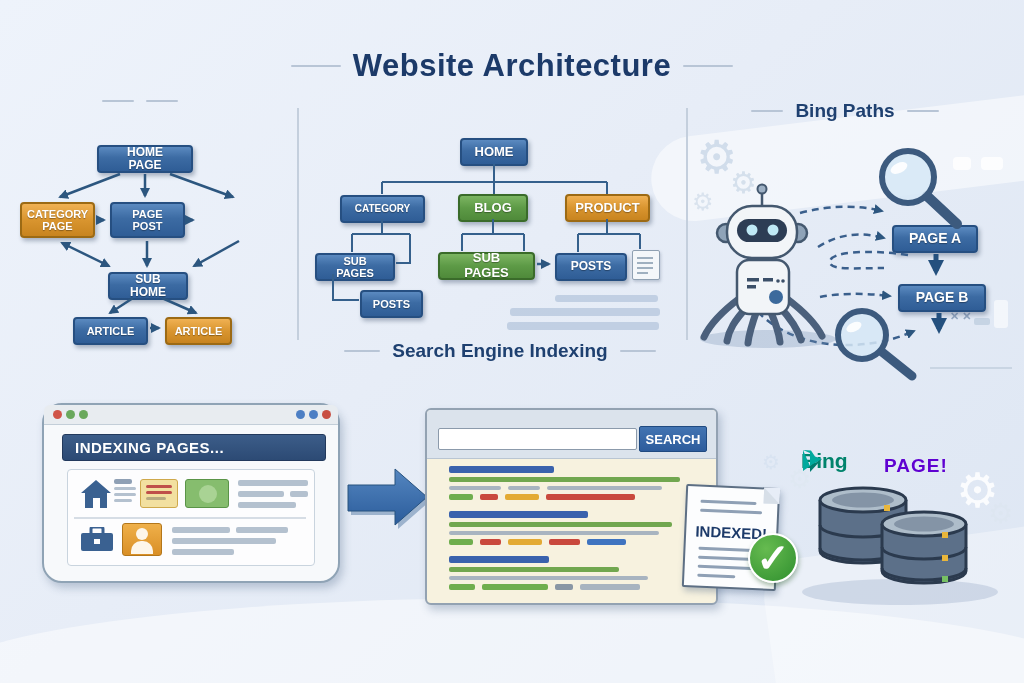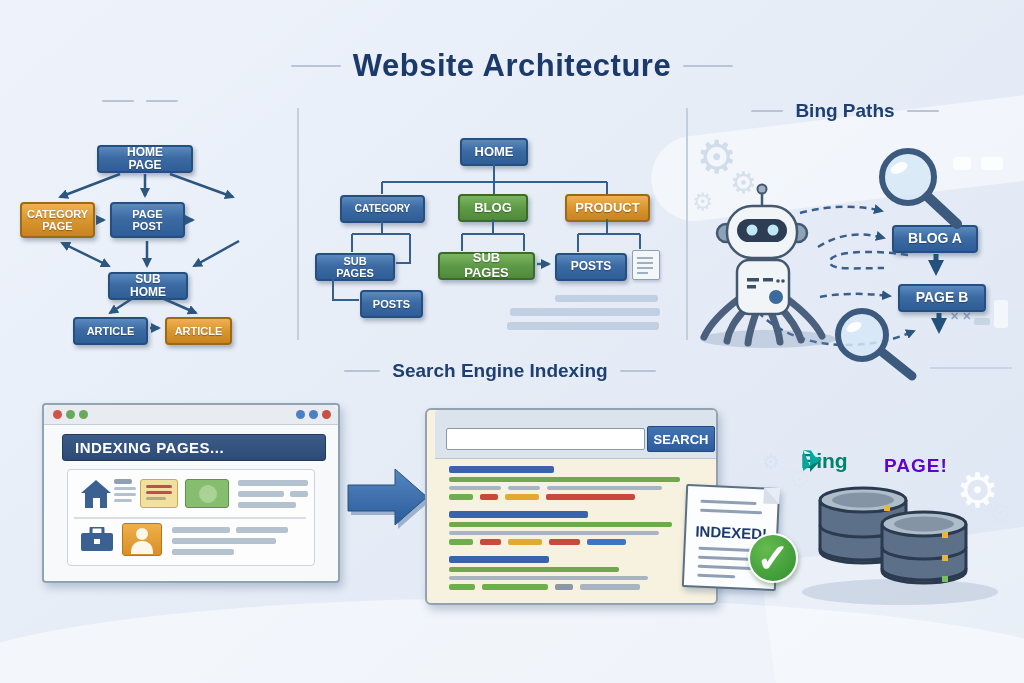--- a/index.html
+++ b/index.html
@@ -18,33 +18,33 @@
     box-shadow:2px 3px 4px rgba(40,60,90,.35);line-height:1.12;
     text-shadow:0 1px 1px rgba(0,0,0,.35);padding:12px;box-sizing:border-box;}
   .node.blue{background:linear-gradient(180deg,#5b8ac0,#3c6ba3 45%,#2f5d96);border-color:#264f81;}
   .node.orange{background:linear-gradient(180deg,#f0b153,#d9952f 50%,#c8841f);border-color:#9c6a14;}
   .node.green{background:linear-gradient(180deg,#7cb562,#5d9a46 50%,#4f8a3a);border-color:#3a6b2a;}
   .divider{position:absolute;width:1.5px;background:#c4cfdd;}
   svg{position:absolute;left:0;top:0;}
   .gear{position:absolute;font-family:"DejaVu Sans",sans-serif;pointer-events:none;line-height:1;}
   
   #browser{position:absolute;left:42px;top:403px;width:298px;height:180px;background:#f7f9fb;
-    border:2px solid #8fa3b5;border-radius:4px;box-shadow:3px 5px 8px rgba(70,95,130,.3);box-sizing:border-box;}
+    border:2px solid #8fa3b5;border-radius:20px;box-shadow:3px 5px 8px rgba(70,95,130,.3);box-sizing:border-box;}
   #browser .chrome{height:19px;background:#e8ecf0;border-bottom:1px solid #c3ced8;border-radius:6px 6px 0 0;position:relative;}
   .dot{position:absolute;top:5px;width:9px;height:9px;border-radius:50%;}
   #idx-header{position:absolute;left:18px;top:29px;width:264px;height:27px;
     background:linear-gradient(180deg,#3c5d89,#2c4a74);border:1px solid #22395c;border-radius:3px;
     color:#fff;font-weight:bold;font-size:15px;letter-spacing:.5px;display:flex;align-items:center;padding-left:12px;box-sizing:border-box;}
   #idx-card{position:absolute;left:23px;top:64px;width:246px;height:95px;background:#fdfdfe;
     border:1px solid #c9d4de;border-radius:4px;}
   .ph{position:absolute;background:#b4c1cf;border-radius:2px;height:6px;}
   .mini-card{position:absolute;border-radius:3px;box-sizing:border-box;}
   
   #serp{position:absolute;left:425px;top:408px;width:293px;height:197px;background:#f7f2df;
-    border:2px solid #93a2b2;border-radius:6px;box-shadow:3px 5px 8px rgba(70,95,130,.3);box-sizing:border-box;padding-left:8px;}
+    border:2px solid #93a2b2;border-radius:6px;box-shadow:3px 5px 8px rgba(70,95,130,.3);box-sizing:border-box;}
   #serp .topband{height:48px;background:#dbe3ec;border-bottom:1px solid #b9c5d2;border-radius:4px 4px 0 0;position:relative;}
   #search-input{position:absolute;left:11px;top:18px;width:197px;height:20px;background:#fff;
     border:1.5px solid #8b9aab;border-radius:2px;}
   #search-btn{position:absolute;left:212px;top:16px;width:66px;height:24px;
     background:linear-gradient(180deg,#4274b2,#2d5c9c);border:1px solid #204a80;border-radius:2px;
     color:#fff;font-weight:bold;font-size:13px;display:flex;align-items:center;justify-content:center;}
   #results-list{position:absolute;left:22px;top:56px;width:262px;}
   .result{margin-bottom:11px;}
   .rbar{border-radius:2px;margin-bottom:4px;}
   .rrow{display:flex;gap:7px;margin-bottom:4px;}
@@ -87,21 +87,21 @@
   </div>
   <div class="titlerow" style="left:10px;top:100px;width:260px;">
     <span class="hline" style="width:32px;"></span>
     <span class="hline" style="width:32px;"></span>
   </div>
   <div class="titlerow" style="left:725px;top:100px;width:240px;">
     <span class="hline" style="width:32px;"></span>
     <span class="sec-title">Bing Paths</span>
     <span class="hline" style="width:32px;"></span>
   </div>
-  <div class="titlerow" style="left:340px;top:360px;width:320px;">
+  <div class="titlerow" style="left:340px;top:340px;width:320px;">
     <span class="hline" style="width:36px;"></span>
     <span class="sec-title">Search Engine Indexing</span>
     <span class="hline" style="width:36px;"></span>
   </div>
 
   <div class="gear" style="left:696px;top:134px;font-size:46px;color:#c9d7e8;opacity:.8;">⚙</div>
   <div class="gear" style="left:730px;top:168px;font-size:30px;color:#cedbe9;opacity:.8;">⚙</div>
   <div class="gear" style="left:692px;top:190px;font-size:24px;color:#d4dfec;opacity:.8;">⚙</div>
   <div class="gear" style="left:956px;top:466px;font-size:48px;color:rgba(255,255,255,.85);">⚙</div>
   <div class="gear" style="left:988px;top:500px;font-size:28px;color:#dde6f1;">⚙</div>
@@ -135,21 +135,21 @@
     <div style="position:absolute;left:4px;top:6px;width:16px;height:2px;background:#9fb0c0;"></div>
     <div style="position:absolute;left:4px;top:11px;width:16px;height:2px;background:#9fb0c0;"></div>
     <div style="position:absolute;left:4px;top:16px;width:16px;height:2px;background:#9fb0c0;"></div>
     <div style="position:absolute;left:4px;top:21px;width:11px;height:2px;background:#9fb0c0;"></div>
   </div>
 
   <div class="deco" style="left:555px;top:295px;width:103px;height:7px;background:rgba(173,192,216,.65);border-radius:3px;"></div>
   <div class="deco" style="left:510px;top:308px;width:150px;height:8px;background:rgba(173,192,216,.65);border-radius:3px;"></div>
   <div class="deco" style="left:507px;top:322px;width:152px;height:8px;background:rgba(173,192,216,.65);border-radius:3px;"></div>
 
-  <div class="node blue" style="left:892px;top:225px;width:86px;height:27px;font-size:14px;">BLOG A</div>
+  <div class="node blue" style="left:892px;top:225px;width:86px;height:27px;font-size:14px;">PAGE A</div>
   <div class="node blue" style="left:898px;top:284px;width:88px;height:27px;font-size:14px;">PAGE B</div>
 
   <svg width="1024" height="683" viewBox="0 0 1024 683">
     <defs>
       <marker id="ah" markerWidth="12" markerHeight="10" refX="8" refY="5" orient="auto" markerUnits="userSpaceOnUse">
         <path d="M0,0 L10,5 L0,10 Z" fill="#2c567f"></path>
       </marker>
       <marker id="ahs" markerWidth="12" markerHeight="10" refX="8" refY="5" orient="auto-start-reverse" markerUnits="userSpaceOnUse">
         <path d="M0,0 L10,5 L0,10 Z" fill="#2c567f"></path>
       </marker>

